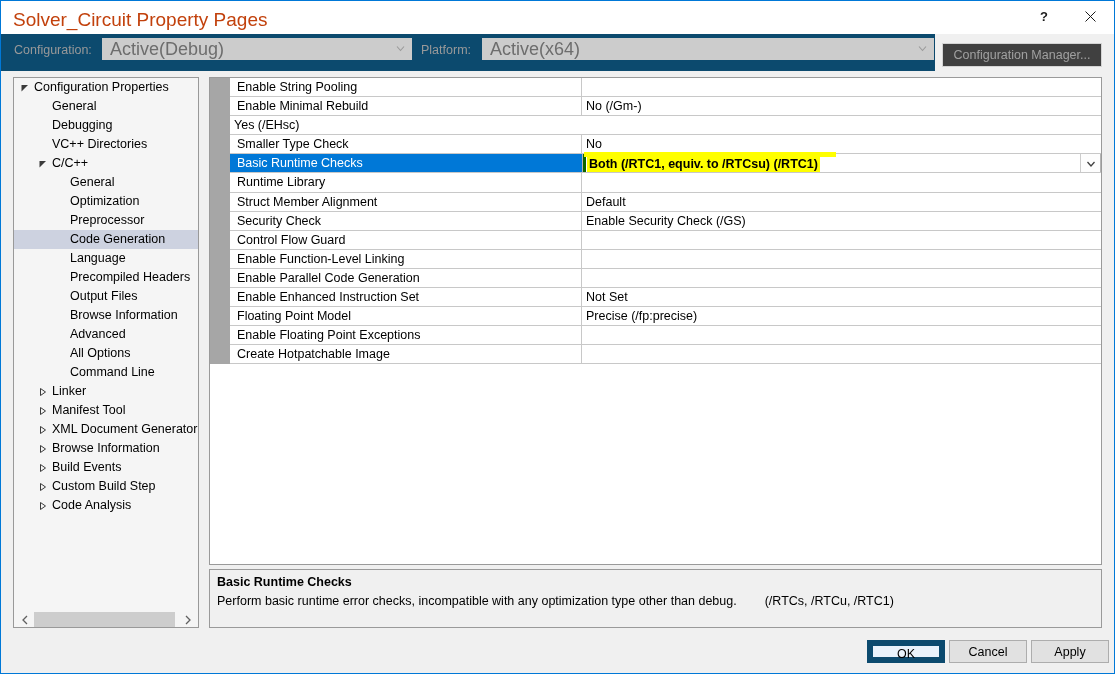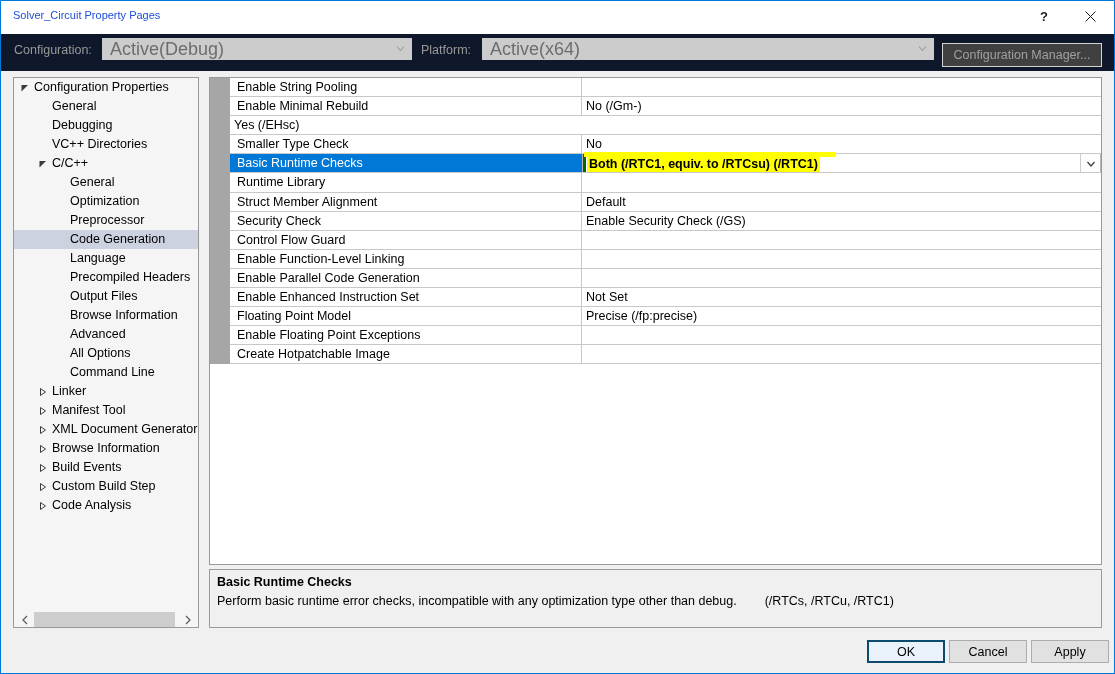--- a/index.html
+++ b/index.html
@@ -20,37 +20,37 @@
   }
 
   
   #titlebar {
     position: absolute; left: 0; top: 0;
     width: 1113px; height: 33px;
     background: #ffffff;
   }
   #title-text {
     position: absolute; left: 12px; top: 8px;
-    font-size: 11px; color: #1d4ed8; white-space: nowrap;
+    font-size: 19px; color: #c2410c; white-space: nowrap;
   }
   .caption-btn {
     position: absolute; top: 0; width: 46px; height: 31px;
     display: flex; align-items: center; justify-content: center;
     font-size: 14px; color: #1a1a1a; background: transparent;
     border: none; cursor: default; font-family: "Liberation Sans", sans-serif;
   }
   #help-btn  { right: 47px; }
   #close-btn { right: 1px; }
   #close-btn svg { display:block; }
 
   
   #configbar {
     position: absolute; left: 0; top: 33px;
-    width: 1113px; height: 37px;
-    background: #0f172a;
+    width: 934px; height: 37px;
+    background: #0c4a6e;
   }
   .cfg-label {
     position: absolute; top: 9px;
     font-size: 12.5px; color: #999999;
   }
   #lbl-configuration { left: 13px; }
   #lbl-platform      { left: 420px; }
 
   .cfg-combo {
     position: absolute; top: 4px; height: 22px;
@@ -195,21 +195,21 @@
   #desc-switches { margin-left: 28px; }
 
   
   .footer-btn {
     position: absolute; top: 639px; height: 23px; width: 78px;
     background: #e1e1e1; border: 1px solid #adadad;
     font-size: 12.5px; color: #000;
     font-family: "Liberation Sans", sans-serif;
     cursor: default;
   }
-  #btn-ok     { left: 866px; background:#e9f2fb; border: 2px solid #0c4a6e; }
+  #btn-ok     { left: 866px; background:#e9f2fb; border: 6px solid #0c4a6e; }
   #btn-cancel { left: 948px; }
   #btn-apply  { left: 1030px; }
 
   
   .hl {
     position: absolute; background: #ffff00;
     pointer-events: none;
   }
   .hl-tree-label {
     position: absolute; left: -3px; top: 2px;

